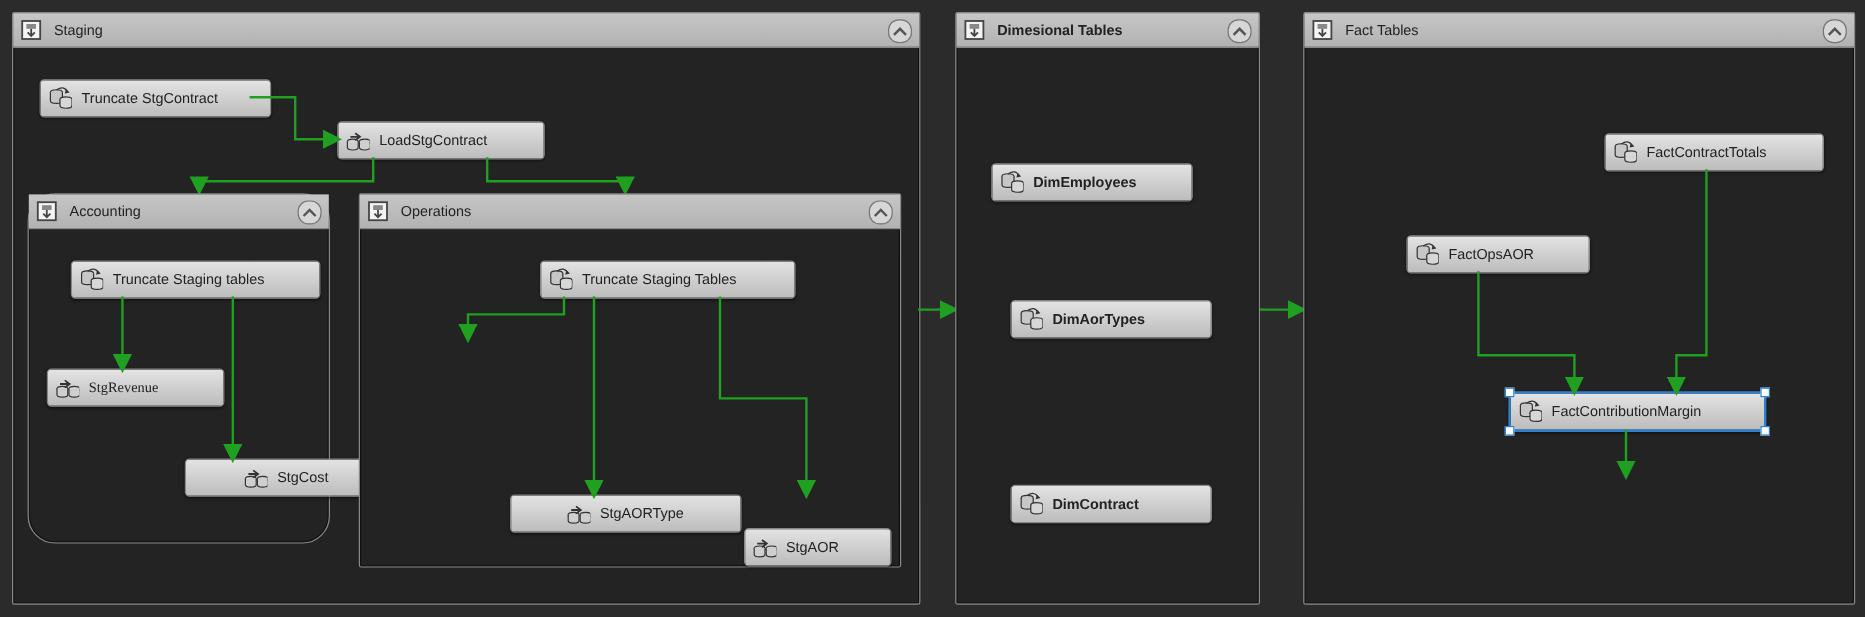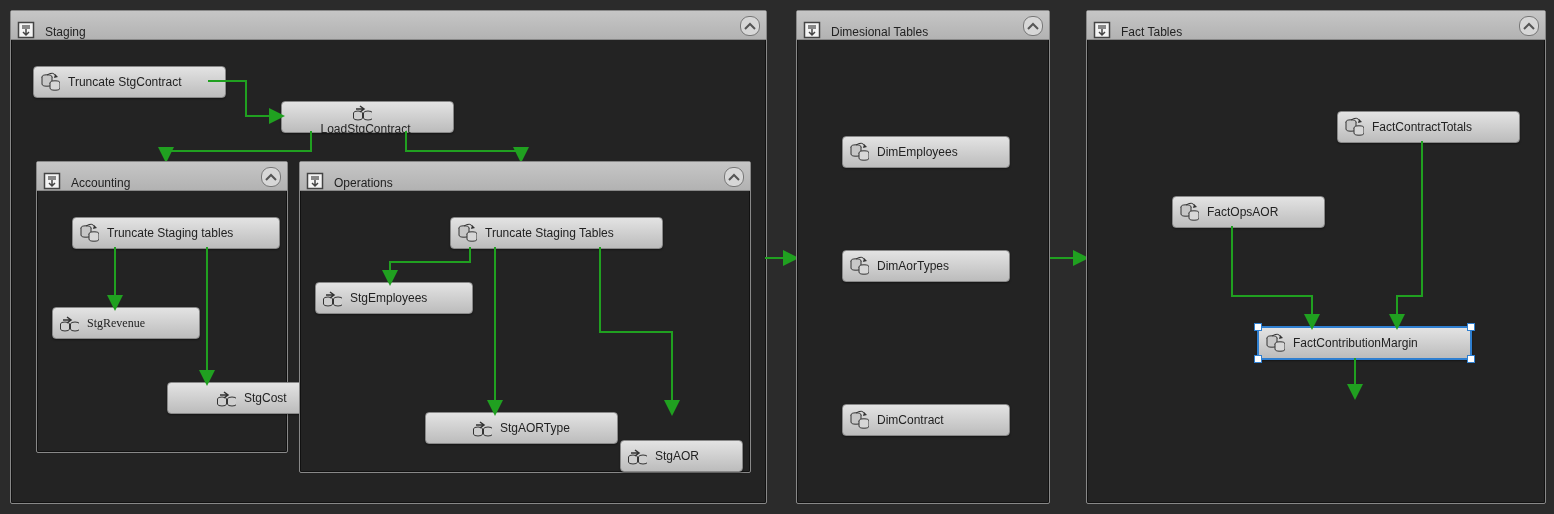--- a/index.html
+++ b/index.html
@@ -1,20 +1,20 @@
 <!DOCTYPE html>
 <html><head>
 <meta charset="utf-8">
 <style>
   html, body { margin:0; padding:0; background:#2b2b2b; font-family:"Segoe UI", Tahoma, sans-serif; font-size:12px; color:#222; }
   .canvas { position:relative; width:1554px; height:514px; background:#2b2b2b; }
 
   
   .seq { position:absolute; background:#232323; border:1px solid #888; border-radius:2px; box-shadow: inset 0 0 0 1px #111; }
-  .seq-header { position:absolute; left:0; top:0; right:0; height:28px; background:linear-gradient(#c6c6c6,#b2b2b2); border-bottom:1px solid #888; display:flex; align-items:flex-end; }
+  .seq-header { position:absolute; left:0; top:0; right:0; height:28px; background:linear-gradient(#c6c6c6,#b2b2b2); border-bottom:1px solid #888; display:flex; align-items:center; }
   .seq-icon { width:18px; height:18px; margin-left:6px; display:flex; align-items:center; justify-content:center; }
   .seq-title { margin-left:10px; color:#222; }
   .collapse-btn { position:absolute; right:6px; top:5px; width:18px; height:18px; border:1px solid #777; border-radius:9px; background:#d7d7d7; display:flex; align-items:center; justify-content:center; }
   .collapse-btn svg { display:block; }
 
   
   .task { position:absolute; height:30px; border:1px solid #888; border-radius:4px;
           background:linear-gradient(#e3e3e3,#bcbcbc); display:flex; align-items:center; padding:0 10px 0 6px; box-shadow:0 1px 2px rgba(0,0,0,.4); }
   .task.selected { border:2px solid #2f7fd0; border-radius:2px; }
   .sel-handle { position:absolute; width:6px; height:6px; background:#fff; border:1px solid #2f7fd0; }
@@ -77,38 +77,38 @@
     </div>
 
     <div class="task" style="left:22px; top:55px; width:175px;">
       <span class="task-icon">
           <svg width="22" height="20">
             <use href="#icon-sql"></use>
           </svg>
         </span>
       <span class="task-label">Truncate StgContract</span>
     </div>
-    <div class="task" style="left:270px; top:90px; width:155px;flex-direction:column;">
+    <div class="task" style="left:270px; top:90px; width:155px;">
       <span class="task-icon">
           <svg width="22" height="20">
             <use href="#icon-df"></use>
           </svg>
         </span>
       <span class="task-label">LoadStgContract</span>
     </div>
 
     <svg class="conn" style="left:0;top:0;width:755px;height:492px">
       <path class="arrow" d="M197 70 L235 70 L235 105 L270 105" marker-end="url(#ah)"></path>
 
       <path class="arrow" d="M300 120 L300 140 L155 140 L155 148" marker-end="url(#ah)"></path>
 
       <path class="arrow" d="M395 120 L395 140 L510 140 L510 148" marker-end="url(#ah)"></path>
     </svg>
 
-    <div class="seq" style="left:25px; top:150px; width:250px; height:290px;">
+    <div class="seq" style="left:12px; top:150px; width:250px; height:290px;border-radius:23px;">
       <div class="seq-header">
         <span class="seq-icon">
             <svg width="18" height="18">
               <use href="#icon-seq"></use>
             </svg>
           </span>
         <span class="seq-title">Accounting</span>
         <span class="collapse-btn">
             <svg width="16" height="16">
               <use href="#icon-chevup"></use>
@@ -162,28 +162,20 @@
       </div>
 
       <div class="task" style="left:150px; top:55px; width:195px;">
         <span class="task-icon">
             <svg width="22" height="20">
               <use href="#icon-sql"></use>
             </svg>
           </span>
         <span class="task-label">Truncate Staging Tables</span>
       </div>
-      <div class="task" style="left:15px; top:120px; width:140px;">
-        <span class="task-icon">
-            <svg width="22" height="20">
-              <use href="#icon-df"></use>
-            </svg>
-          </span>
-        <span class="task-label">StgEmployees</span>
-      </div>
       <div class="task" style="left:125px; top:250px; width:135px;padding-left:46px;">
         <span class="task-icon">
             <svg width="22" height="20">
               <use href="#icon-df"></use>
             </svg>
           </span>
         <span class="task-label">StgAORType</span>
       </div>
       <div class="task" style="left:320px; top:250px; width:105px;margin-top:28px;">
         <span class="task-icon">
@@ -199,35 +191,35 @@
         <path class="arrow" d="M300 85 L300 170 L372 170 L372 250" marker-end="url(#ah)"></path>
       </svg>
     </div>
   </div>
 
   <svg class="conn" style="left:0;top:0;width:1554px;height:514px">
     <path class="arrow" d="M765 258 L795 258" marker-end="url(#ah)"></path>
     <path class="arrow" d="M1049 258 L1085 258" marker-end="url(#ah)"></path>
   </svg>
 
-  <div class="seq" style="left:796px; top:10px; width:252px; height:492px;">
+  <div class="seq" style="left:796px; top:10px; width:252px; height:492px;font-weight:bold;">
     <div class="seq-header">
       <span class="seq-icon">
           <svg width="18" height="18">
             <use href="#icon-seq"></use>
           </svg>
         </span>
       <span class="seq-title">Dimesional Tables</span>
       <span class="collapse-btn">
           <svg width="16" height="16">
             <use href="#icon-chevup"></use>
           </svg>
         </span>
     </div>
-    <div class="task" style="left:45px; top:125px; width:150px;">
+    <div class="task" style="left:29px; top:125px; width:150px;">
       <span class="task-icon">
           <svg width="22" height="20">
             <use href="#icon-sql"></use>
           </svg>
         </span>
       <span class="task-label">DimEmployees</span>
     </div>
     <div class="task" style="left:45px; top:239px; width:150px;">
       <span class="task-icon">
           <svg width="22" height="20">

